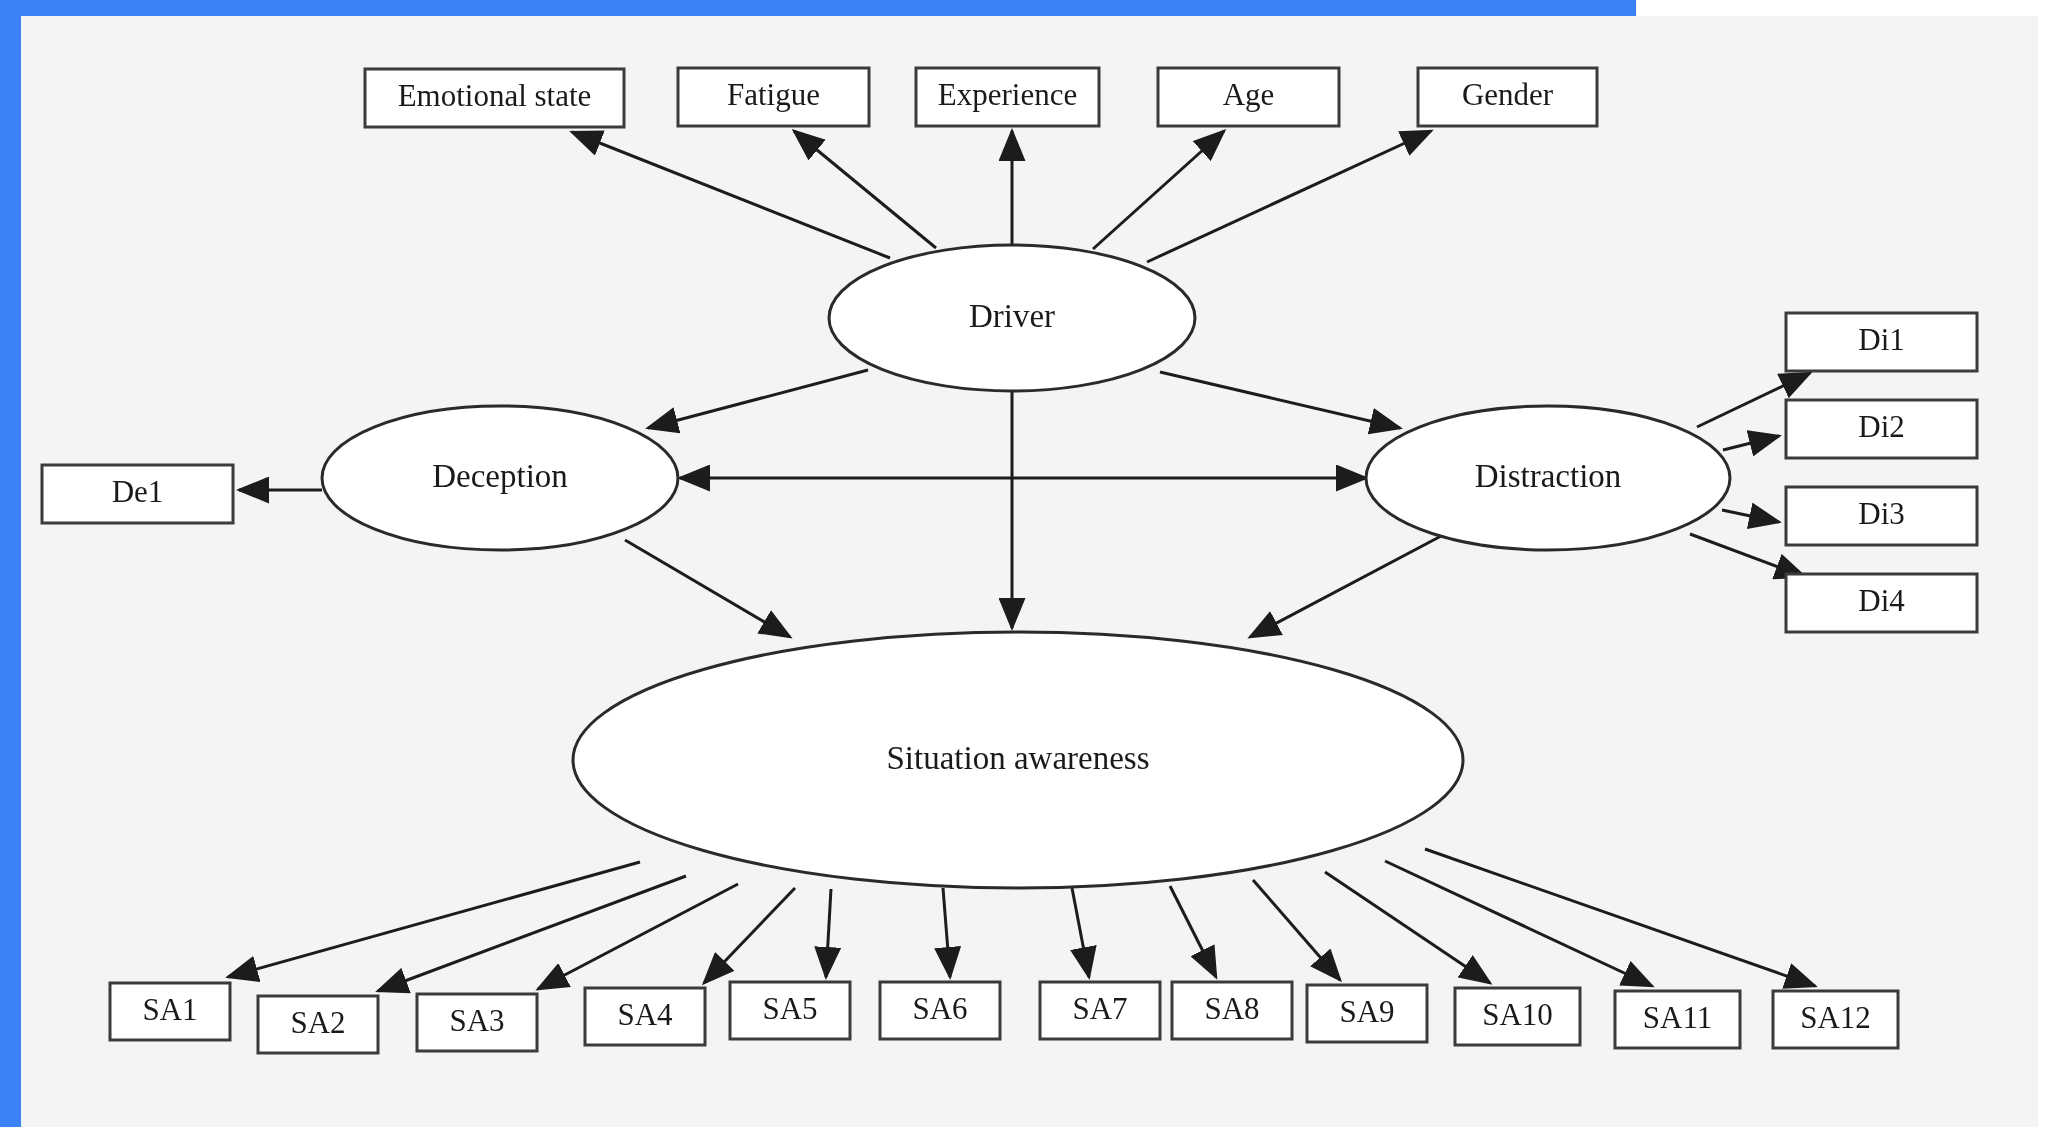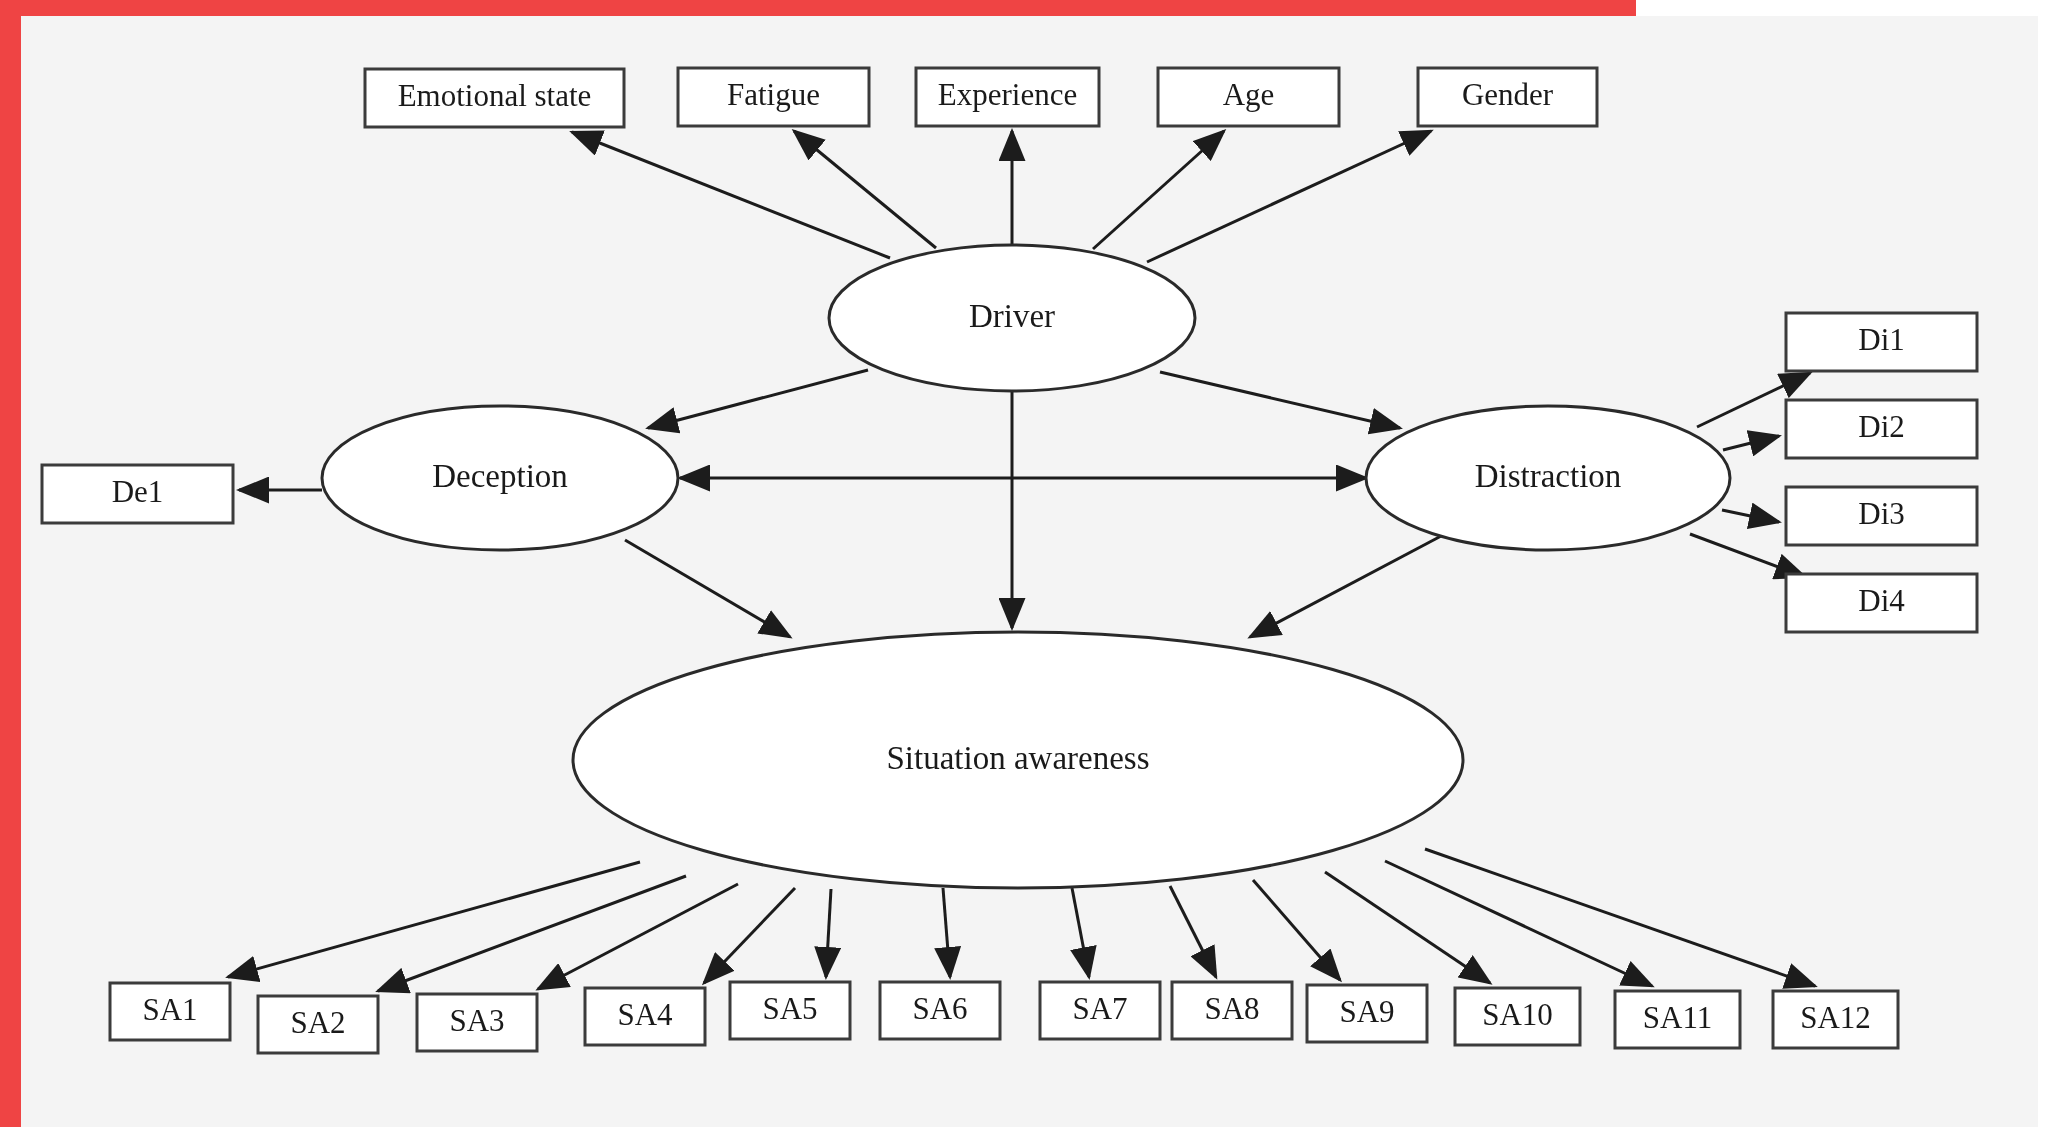--- a/index.html
+++ b/index.html
@@ -7,21 +7,21 @@
     padding: 0;
     background: #ffffff;
     width: 2051px;
     height: 1127px;
     overflow: hidden;
   }
   #root {
     position: relative;
     width: 1636px;
     height: 1127px;
-    background: #ef4444;
+    background: #3b82f6;
     font-family: "Liberation Serif", "DejaVu Serif", serif;
   }
   #figure-canvas {
     position: absolute;
     left: 21px;
     top: 16px;
     width: 2017px;
     height: 1111px;
     background: #f4f4f4;
   }

